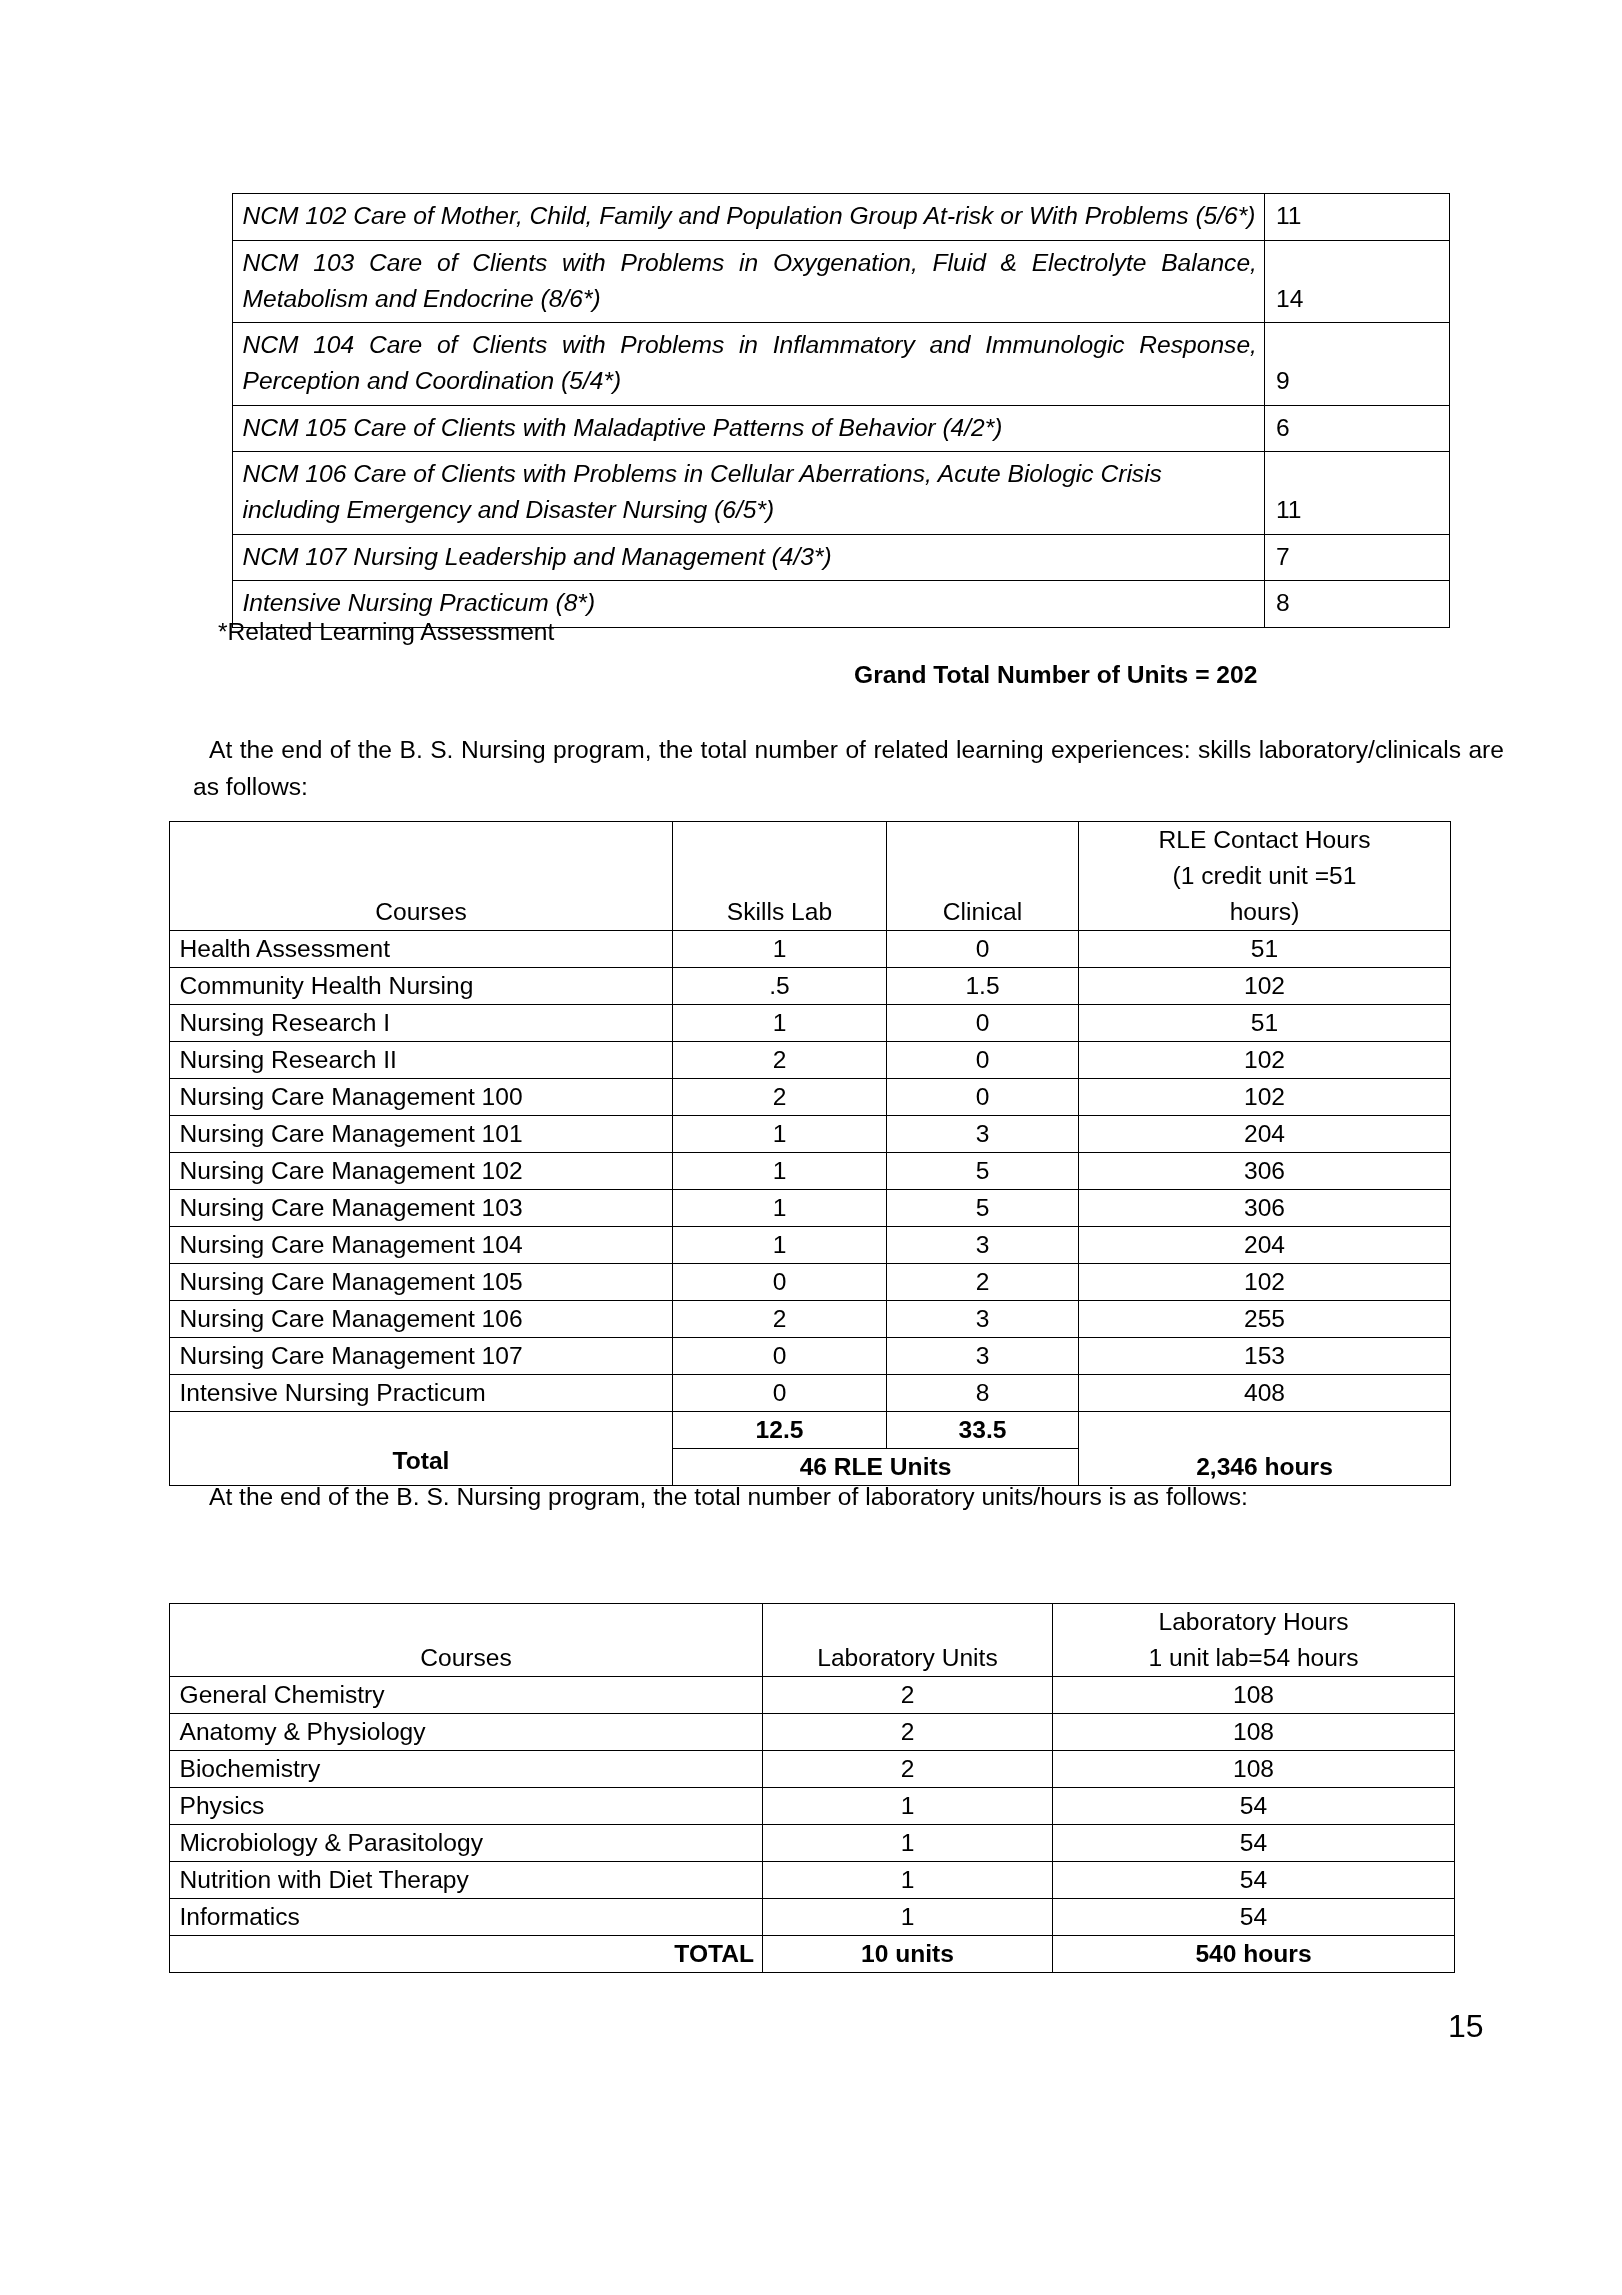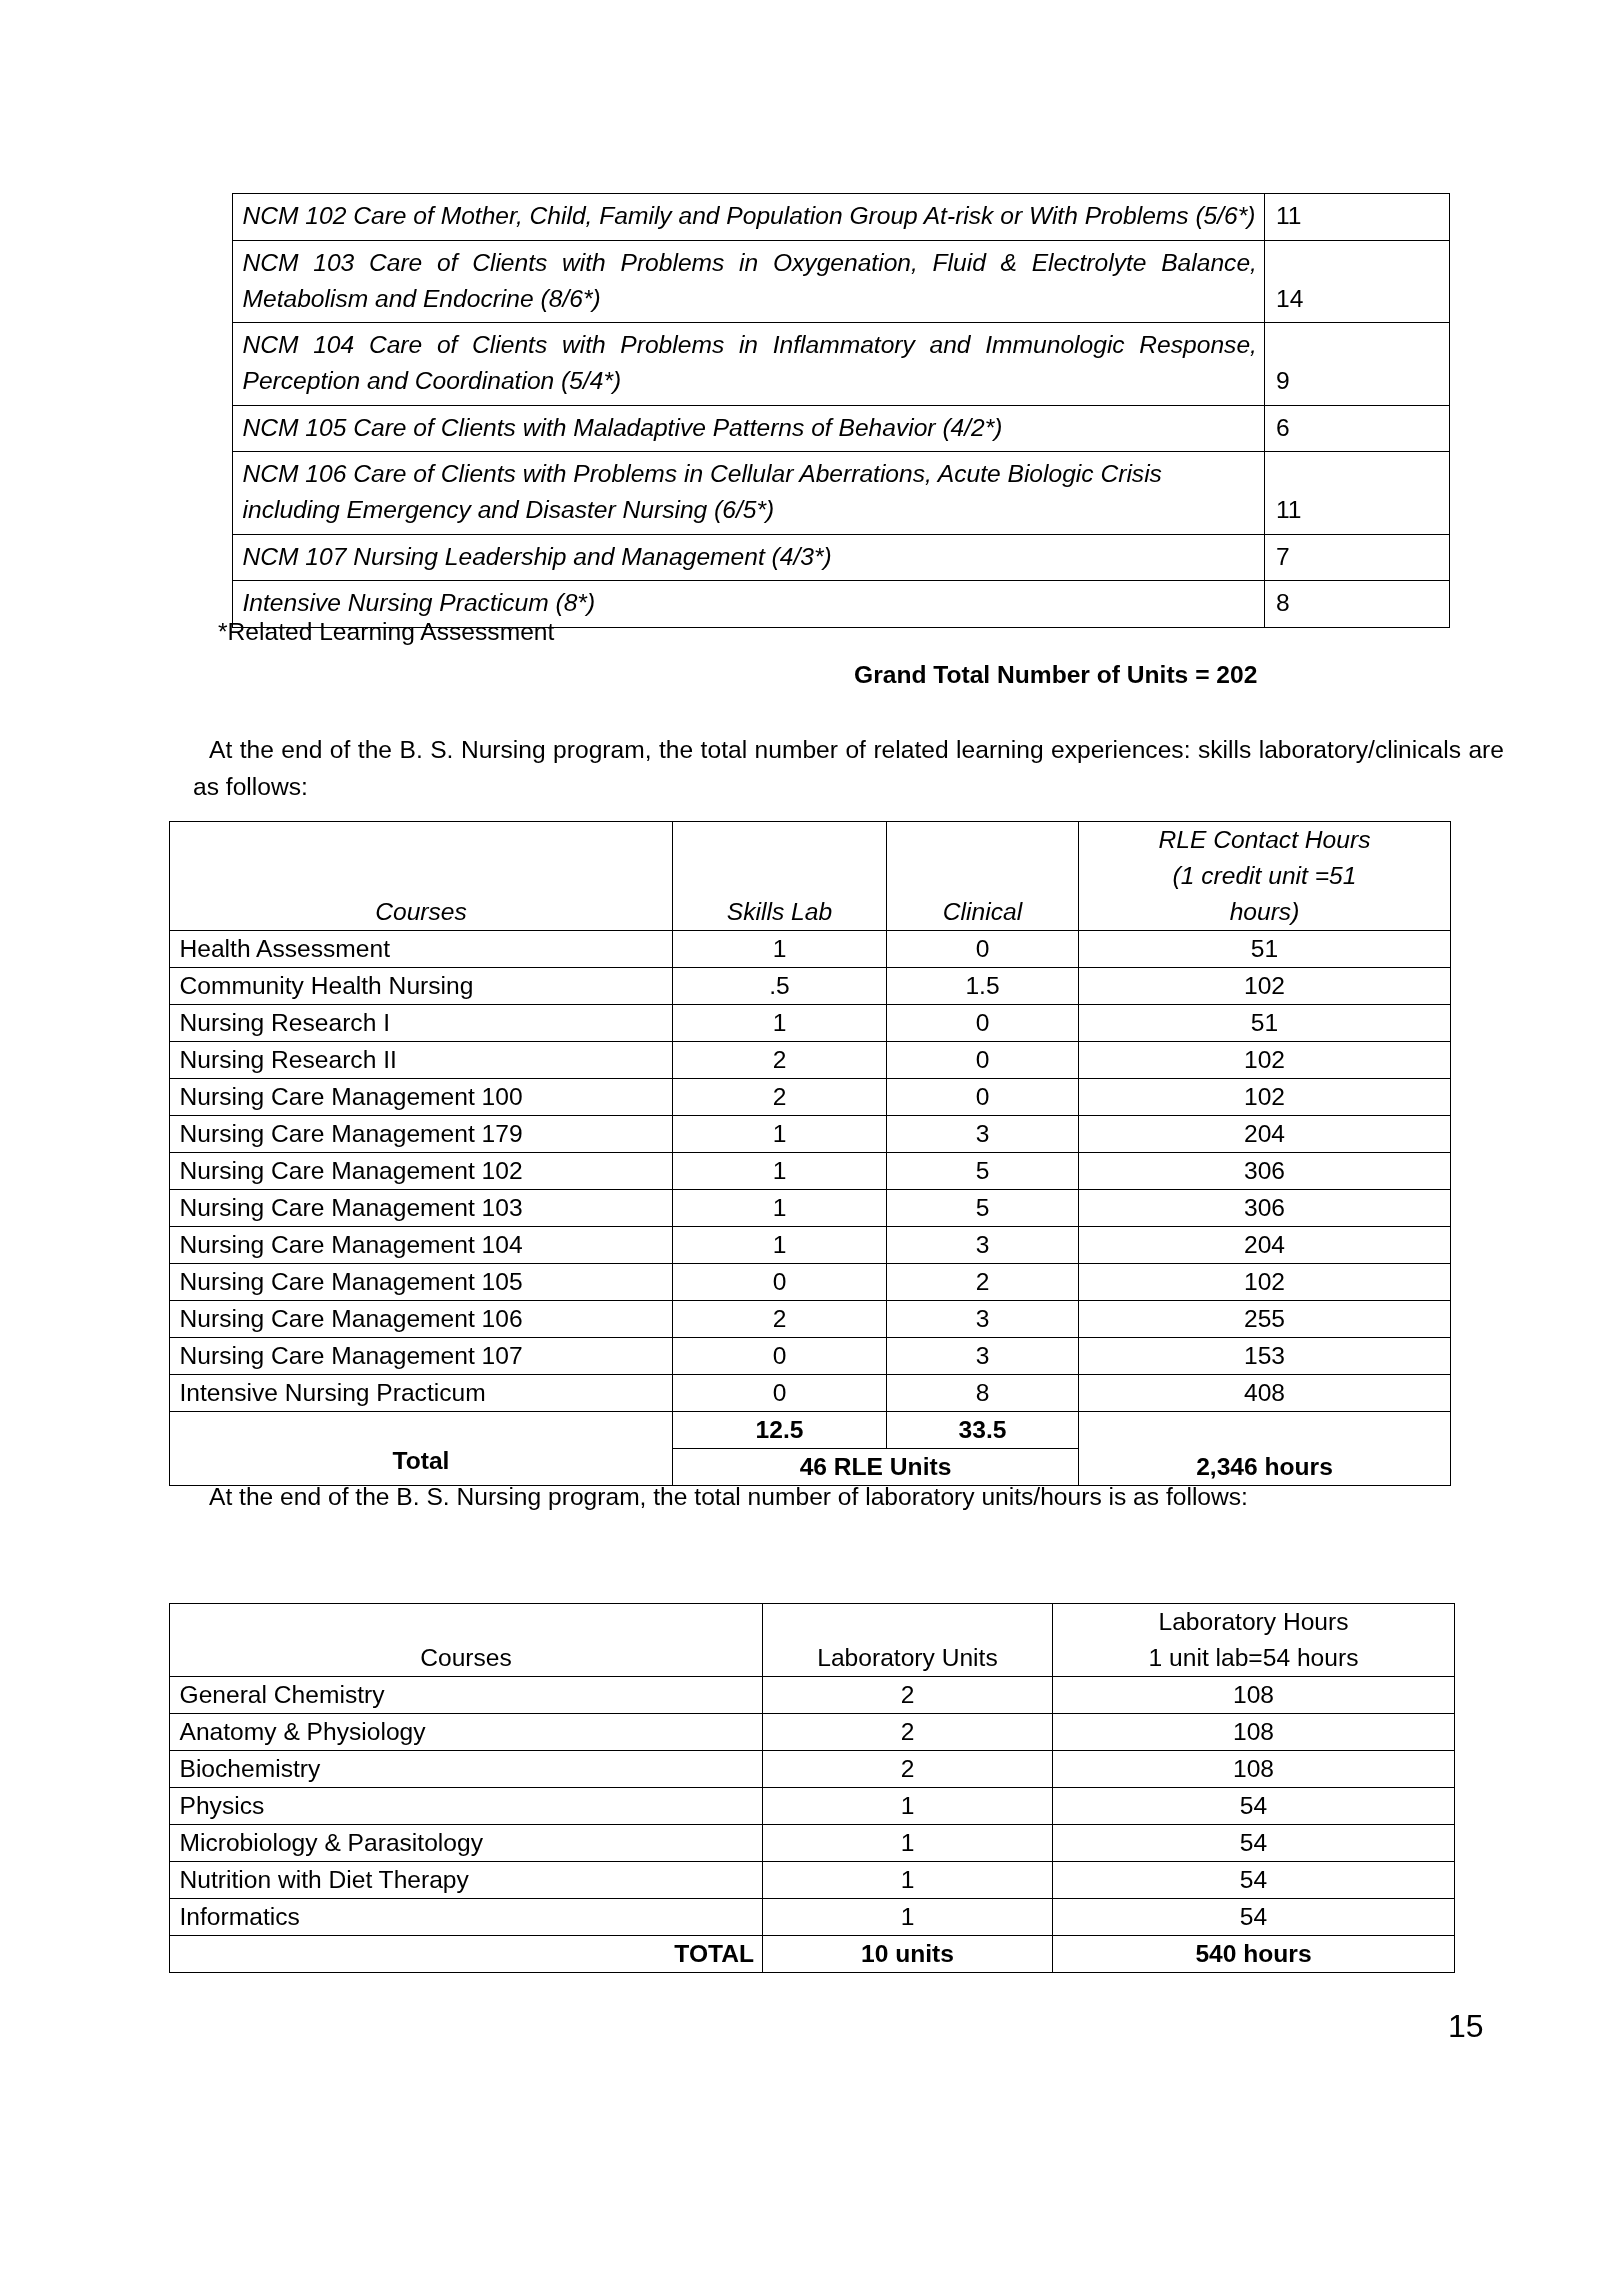--- a/index.html
+++ b/index.html
@@ -120,21 +120,20 @@
     vertical-align: middle;
     padding: 3.2px 0 4px 0;
   }
   .t2-wrap th {
     font-size: 24.6px;
     line-height: 33px;
     font-weight: bold;
     text-align: center;
     vertical-align: middle;
     padding: 9.5px 4.8px 11px 4.8px;
-    font-style: italic;
   }
   .t2-wrap td.name {
     text-align: left;
     padding-left: 9.5px;
   }
   .t2-wrap td.num {
     text-align: center;
   }
   .t2-wrap td.b {
     font-weight: bold;
@@ -287,21 +286,21 @@
             <td class="num">0</td>
             <td class="num">102</td>
           </tr>
           <tr>
             <td class="name">Nursing Care Management 100</td>
             <td class="num">2</td>
             <td class="num">0</td>
             <td class="num">102</td>
           </tr>
           <tr>
-            <td class="name">Nursing Care Management 179</td>
+            <td class="name">Nursing Care Management 101</td>
             <td class="num">1</td>
             <td class="num">3</td>
             <td class="num">204</td>
           </tr>
           <tr>
             <td class="name">Nursing Care Management 102</td>
             <td class="num">1</td>
             <td class="num">5</td>
             <td class="num">306</td>
           </tr>

